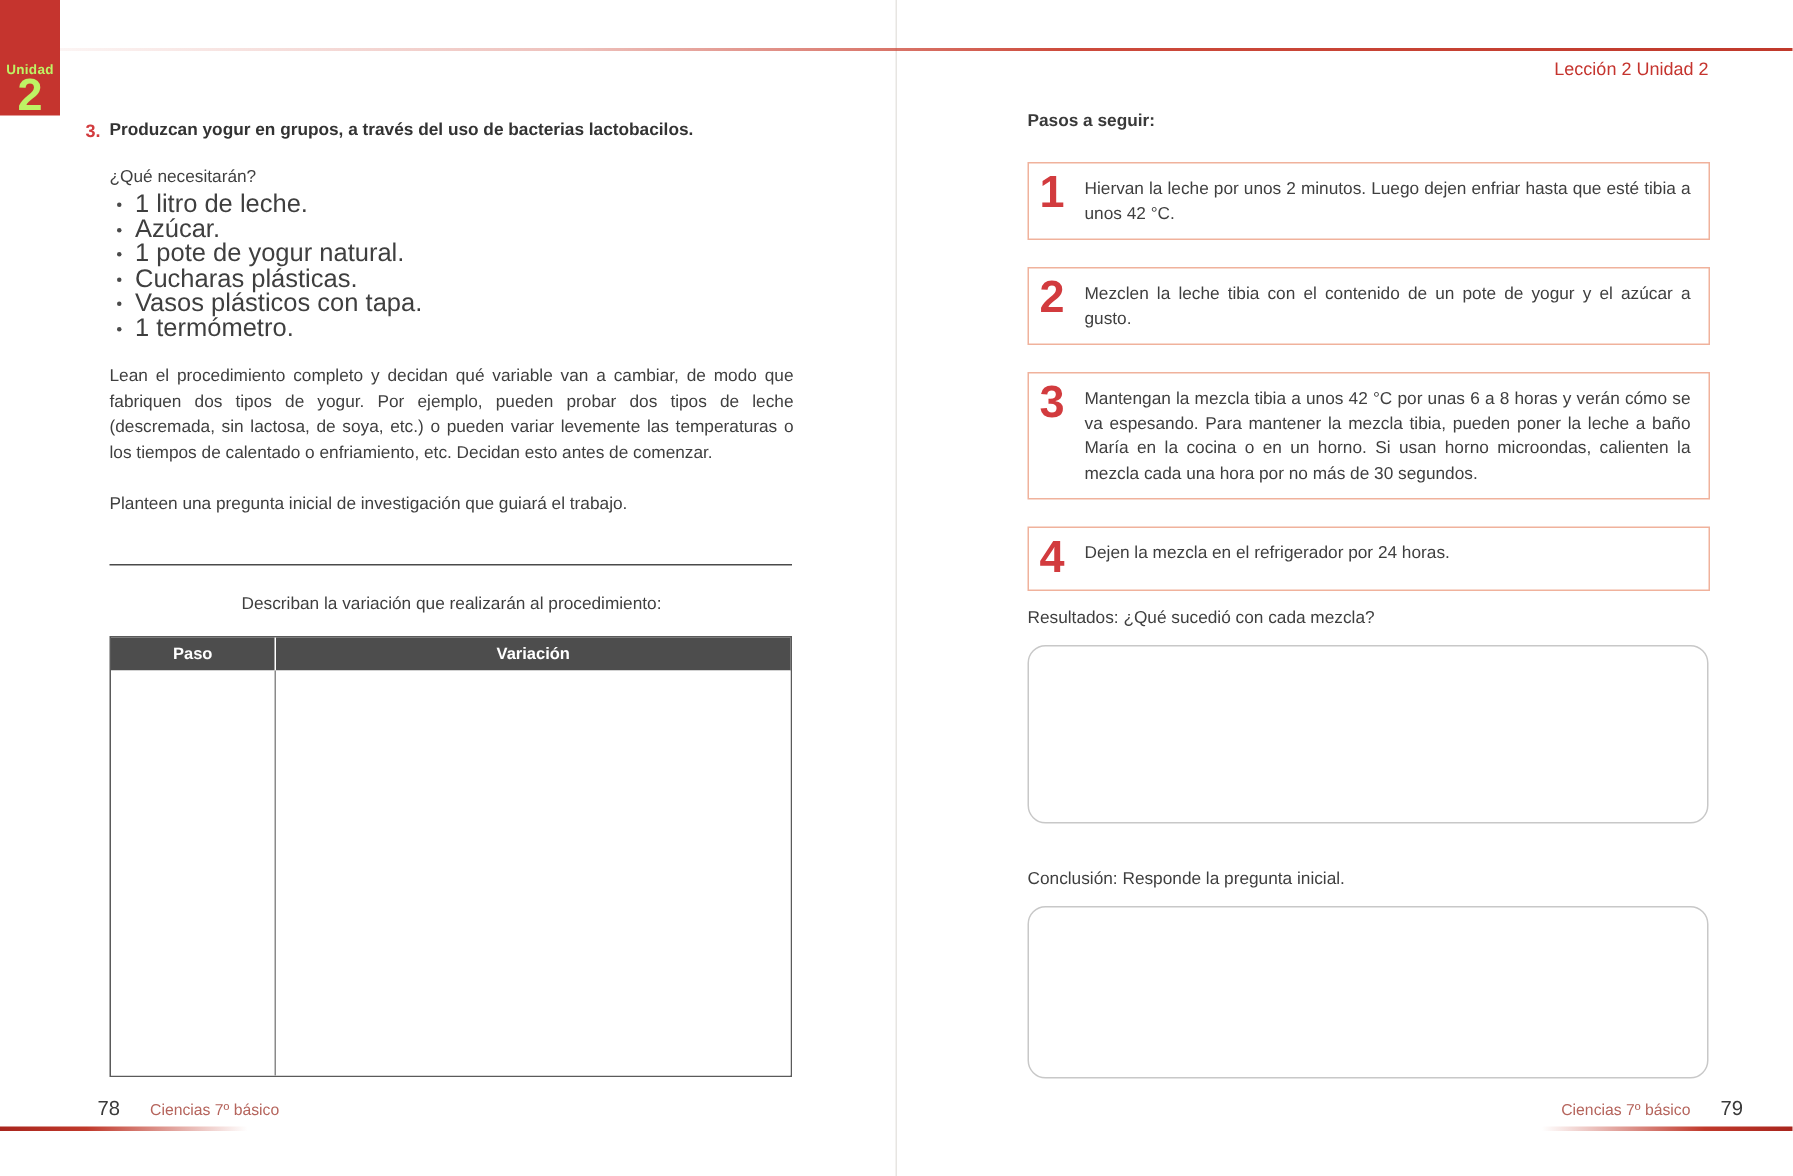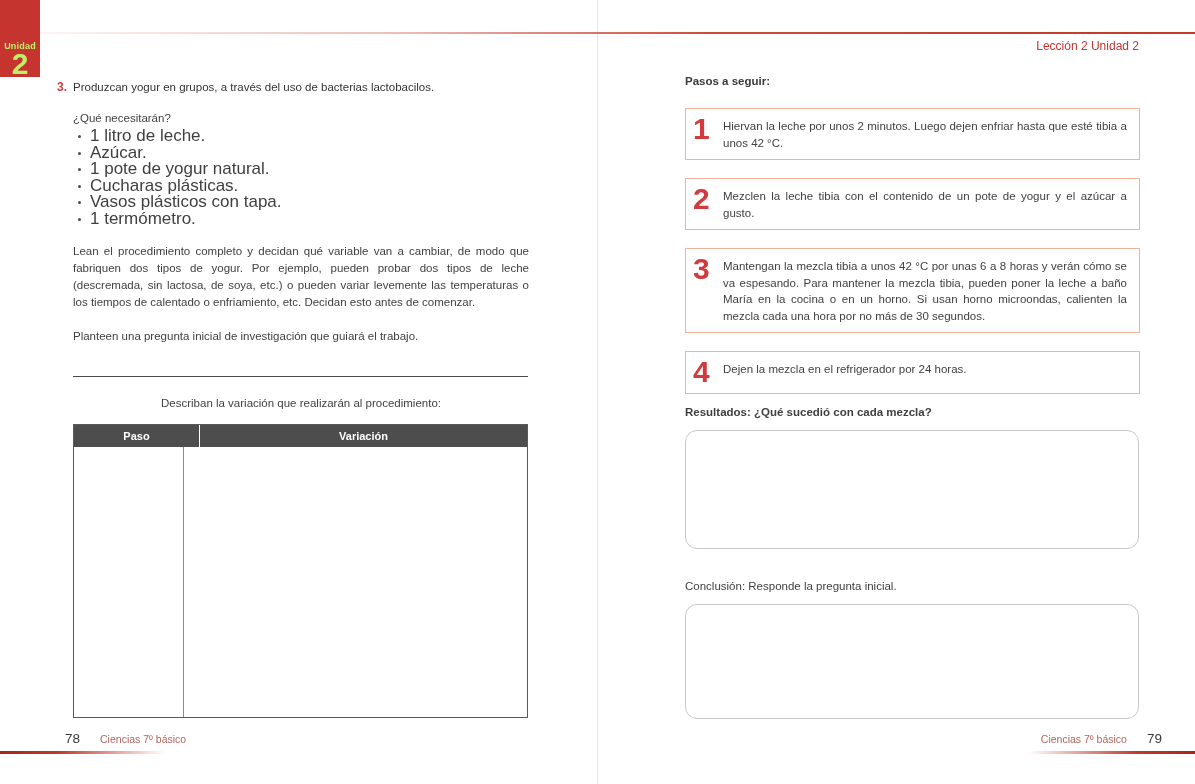--- a/index.html
+++ b/index.html
@@ -38,21 +38,21 @@
   
   .body-text { font-size:11.5px; line-height:17px; color:#3f3f3f; }
   .bold-label { font-size:11.5px; font-weight:bold; color:#3a3a3a; }
 
   
   .item-head {
     position:absolute; left:57px; top:79px; width:471px;
     display:flex; gap:6px;
   }
   .item-num { color:#d23b3e; font-weight:bold; font-size:12px; line-height:16px; }
-  .item-title { font-weight:normal; font-size:11.5px; line-height:16px; color:#333; }
+  .item-title { font-weight:bold; font-size:11.5px; line-height:16px; color:#333; }
 
   .materials { position:absolute; left:73px; top:110px; width:455px; }
   .materials-heading { font-size:11.5px; line-height:17px; margin-bottom:1px; }
   .mat-item { display:flex; align-items:flex-start; line-height:16.5px; font-size:17px; }
   .mat-bullet {
     width:3px; height:3px; border-radius:50%; background:#4a4a4a;
     margin:7px 9px 0 5px; flex:0 0 3px;
   }
 
   .para1 { position:absolute; left:73px; top:243px; width:456px; text-align:justify; }
@@ -66,21 +66,21 @@
 
   .variation-table {
     position:absolute; left:73px; top:424px; width:455px; height:294px;
     border:1.5px solid #5a5a5a; display:flex; flex-direction:column;
   }
   .vt-header { display:flex; height:22px; background:#4d4d4d; flex:0 0 22px; }
   .vt-h-cell {
     color:#ffffff; font-weight:bold; font-size:11px;
     display:flex; align-items:center; justify-content:center;
   }
-  .vt-h-paso { width:126px; border-right:1px solid #ffffff; }
+  .vt-h-paso { width:110px; border-right:1px solid #ffffff; }
   .vt-h-var  { flex:1; }
   .vt-body { display:flex; flex:1; background:#ffffff; }
   .vt-b-paso { width:110px; border-right:1px solid #8a8a8a; }
   .vt-b-var { flex:1; }
 
   
   .footer-left {
     position:absolute; left:65px; top:731px;
     display:flex; align-items:baseline; gap:20px;
   }
@@ -113,21 +113,21 @@
     border:1.2px solid #f0b29c; background:#ffffff;
     display:flex; align-items:flex-start;
     padding:7px 12px 8px 7px; margin-bottom:18px;
   }
   .step-num {
     color:#d23b3e; font-weight:bold; font-size:30px; line-height:26px;
     width:24px; flex:0 0 24px; text-align:left; margin-right:6px;
   }
   .step-text { font-size:11.5px; line-height:16.5px; text-align:justify; padding-top:2px; }
 
-  .results-prompt { position:absolute; left:685px; top:404px;font-weight:bold; }
+  .results-prompt { position:absolute; left:685px; top:404px; }
   .answer-box {
     position:absolute; left:685px; width:454px;
     border:1.5px solid #c8c8c8; border-radius:12px; background:#ffffff;
   }
   .answer-box.results { top:430px; height:119px; }
   .conclusion-prompt { position:absolute; left:685px; top:578px; }
   .answer-box.conclusion { top:604px; height:115px; }
 </style>
 </head>
 <body>

